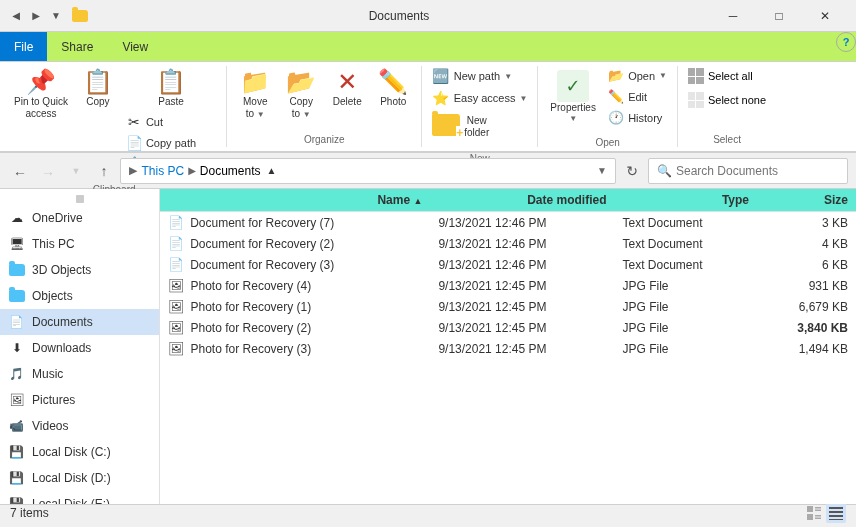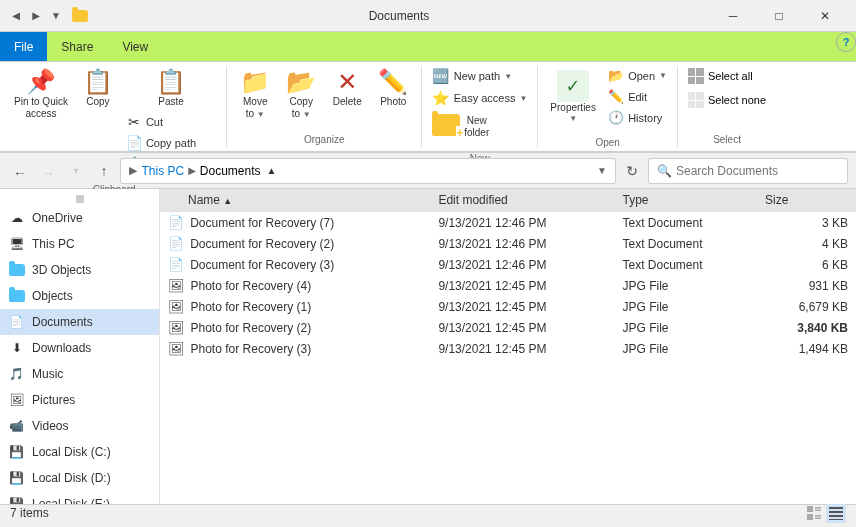--- a/index.html
+++ b/index.html
@@ -70,21 +70,21 @@
     .sidebar-item { display: flex; align-items: center; gap: 6px; padding: 4px 8px; cursor: pointer; font-size: 12px; color: #333; }
     .sidebar-item.active { background: #cfe2f7; }
     .sidebar-item-icon { width: 18px; height: 18px; display: flex; align-items: center; justify-content: center; flex-shrink: 0; }
     .sidebar-scroll-btn { width: 8px; height: 8px; background: #ccc; margin: 2px auto; border-radius: 1px; cursor: pointer; }
 
     
     .file-list { flex: 1; background: white; overflow-y: auto; position: relative; }
     .file-list::-webkit-scrollbar { width: 8px; }
     .file-list::-webkit-scrollbar-thumb { background: #ccc; border-radius: 4px; }
     .file-table { width: 100%; border-collapse: collapse; }
-    .file-table th { text-align: left; padding: 4px 8px; font-size: 12px; font-weight: normal; color: #333; border-bottom: 1px solid #e0e0e0; position: sticky; top: 0; background: #e5e5e5; cursor: pointer; }
+    .file-table th { text-align: right; padding: 4px 8px; font-size: 12px; font-weight: bold; color: #333; border-bottom: 1px solid #e0e0e0; position: sticky; top: 0; background: #5eead4; cursor: pointer; }
     .file-table td { padding: 3px 8px; font-size: 12px; color: #333; white-space: nowrap; }
     .file-icon { display: inline-flex; align-items: center; gap: 6px; }
 
     
     .status-bar { background: #f0f0f0; height: 16px; display: flex; align-items: center; padding: 0 10px; font-size: 12px; color: #333; border-top: 1px solid #d0d0d0; justify-content: space-between; }
     .view-btns { display: flex; gap: 2px; }
     .view-btn { width: 20px; height: 20px; display: flex; align-items: center; justify-content: center; cursor: pointer; border-radius: 2px; color: #555; }
     .view-btn.active { background: #cfe2f7; }
 
     
@@ -345,21 +345,21 @@
       <span>Local Disk (E:)</span>
     </div>
 
   </div>
 
   <div class="file-list">
     <table class="file-table">
       <thead>
         <tr>
           <th style="padding-left:28px;">Name <span style="font-size:9px;">▲</span></th>
-          <th>Edit modified</th>
+          <th>Date modified</th>
           <th>Type</th>
           <th>Size</th>
         </tr>
       </thead>
       <tbody id="file-tbody">
       <tr>
     <td>
       <div class="file-icon">
         <span style="font-size:13px;">📄</span>
         <span>Document for Recovery (7)</span>

